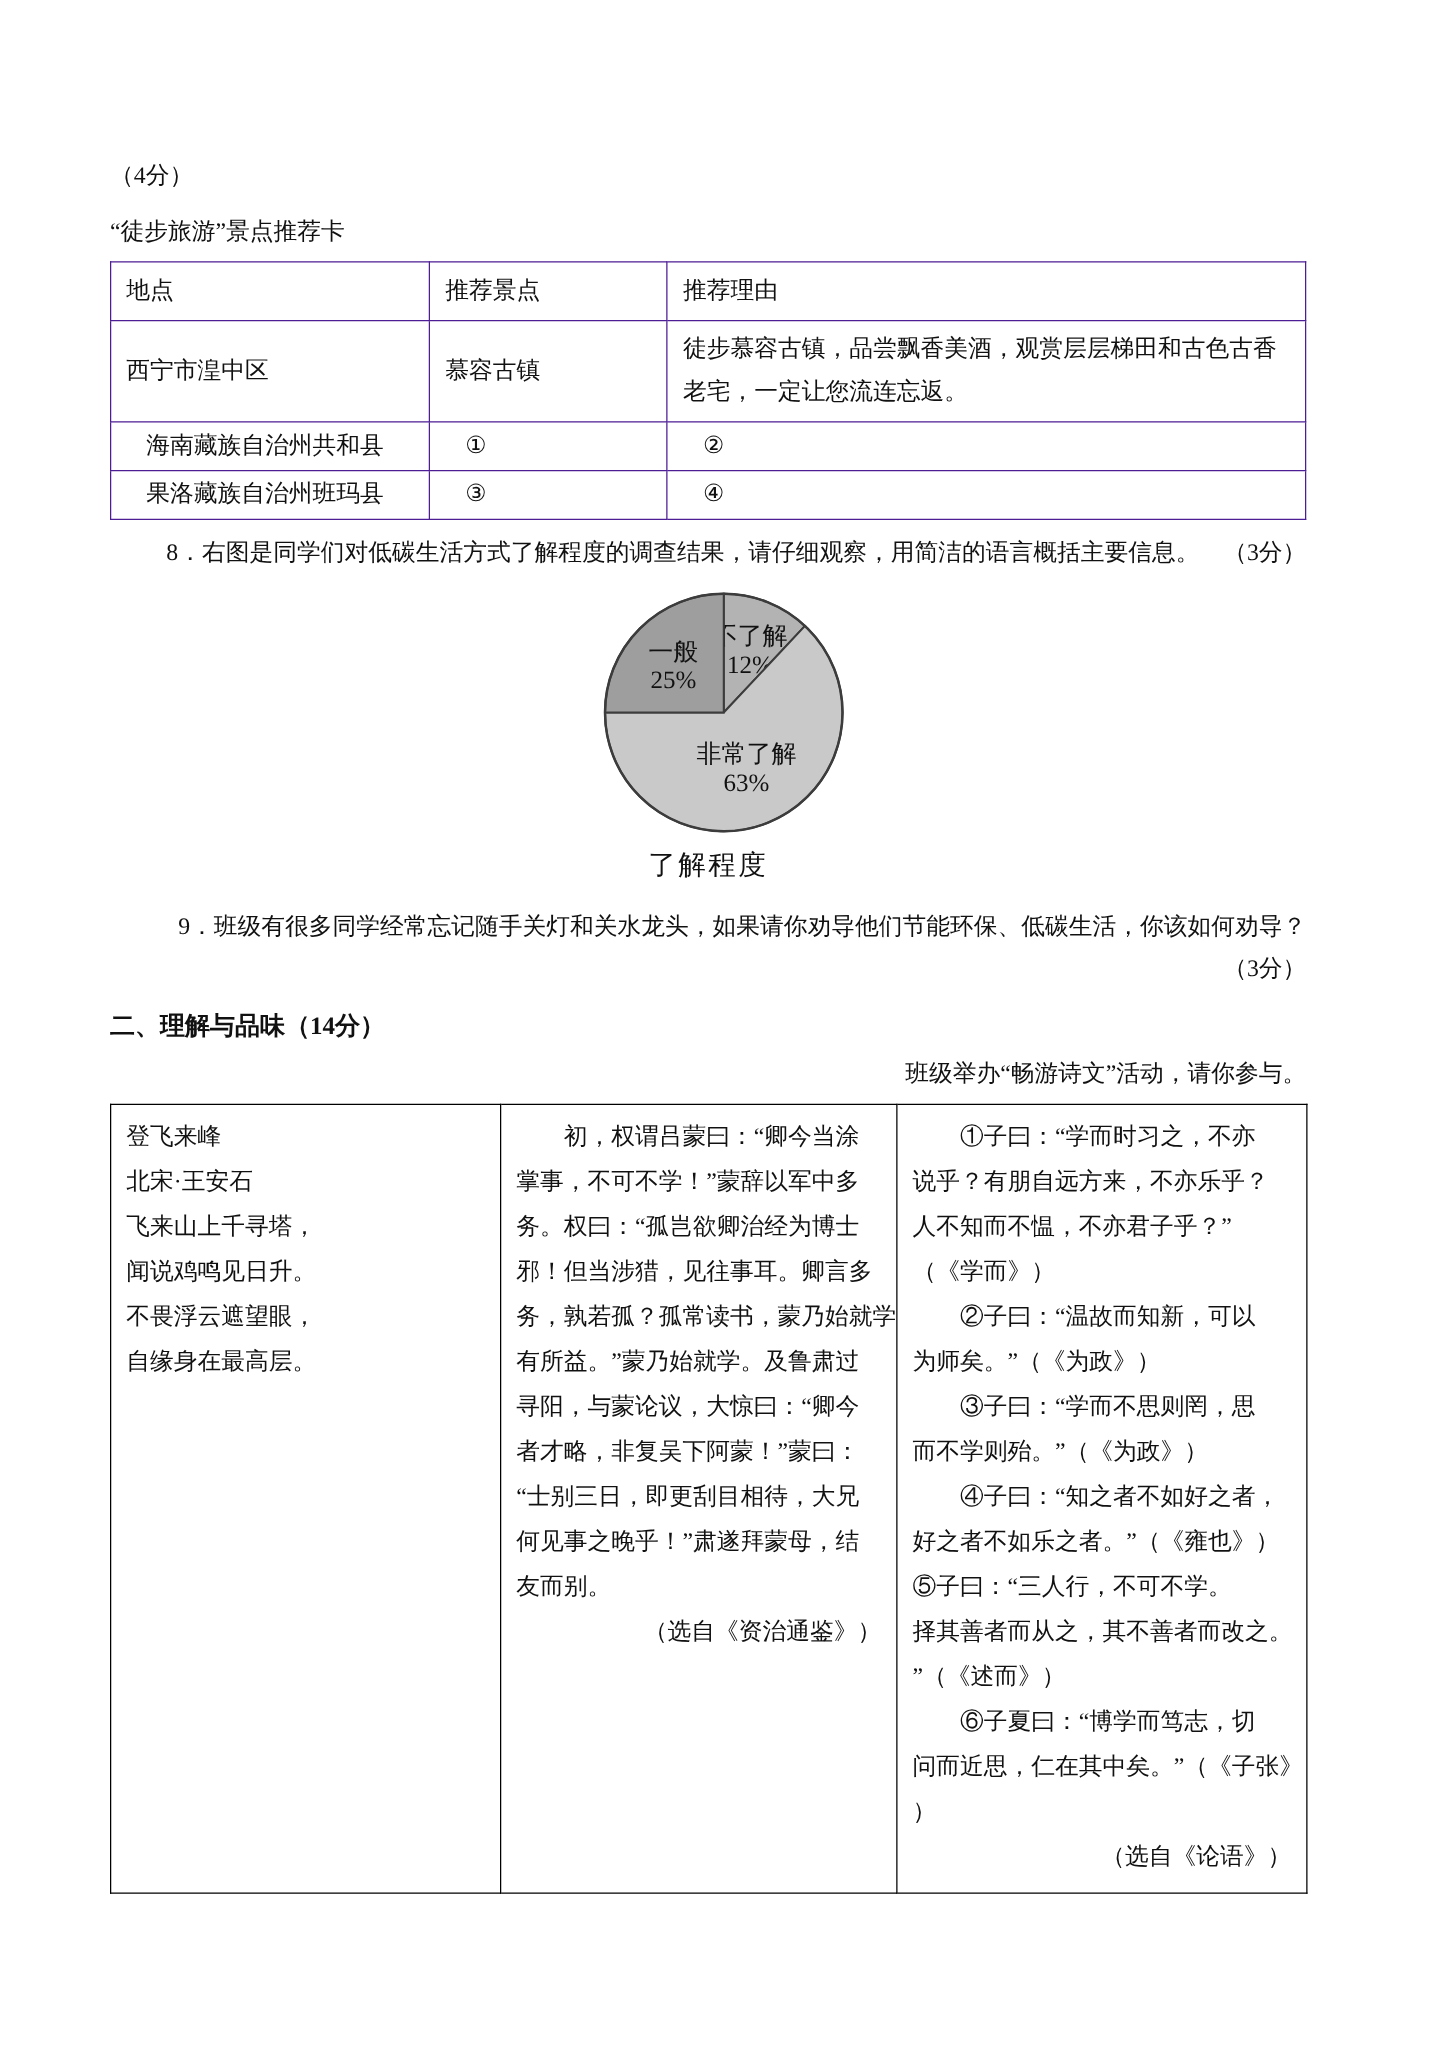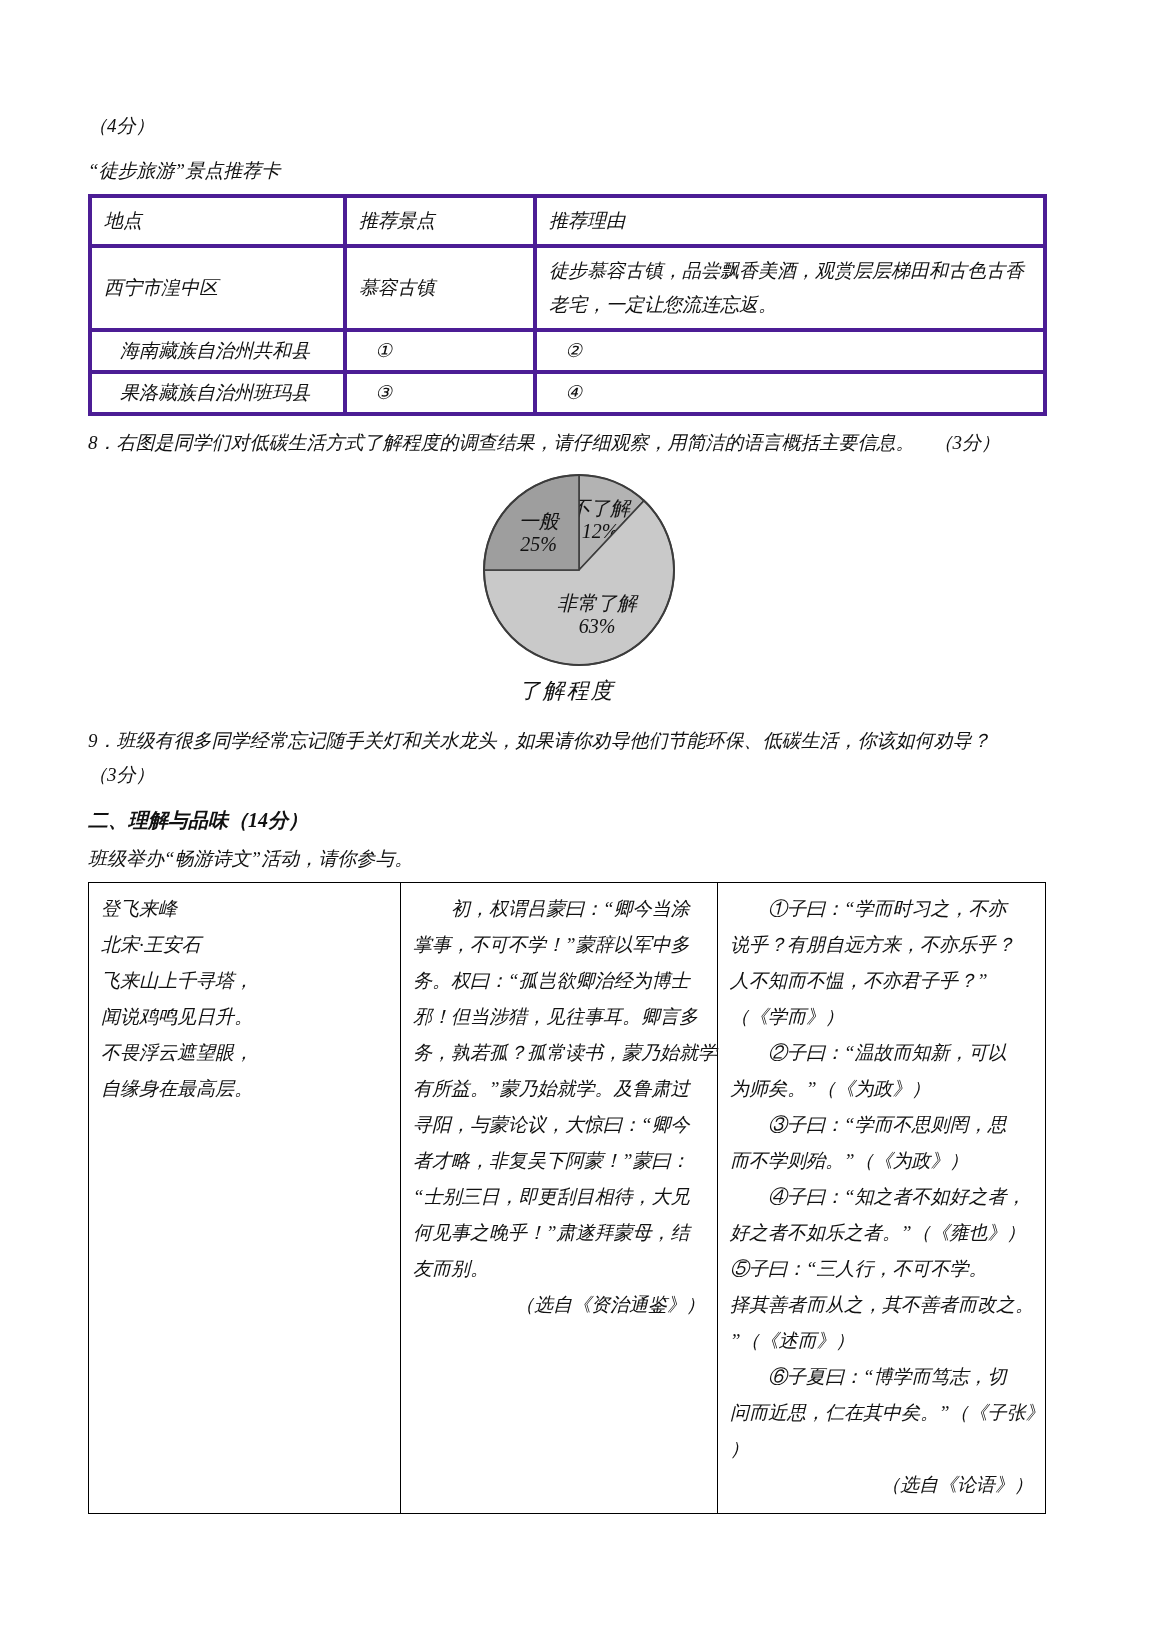--- a/index.html
+++ b/index.html
@@ -5,47 +5,46 @@
   * { box-sizing: border-box; margin: 0; padding: 0; }
   html, body { background: #ffffff; }
   body {
     width: 1158px; height: 1638px;
     font-family: "Liberation Serif", "DejaVu Serif", serif;
     color: #111111;
     position: relative;
   }
   .content {
     position: absolute;
-    left: 88px; top: 112px;
+    left: 88px; top: 127px;
     width: 957px;
-    font-style: italic;
   }
   .para { font-size: 19px; line-height: 27px; }
   .score { margin-bottom: 18px; }
   .card-title { margin-bottom: 10px; }
 
   table.rec {
     width: 100%;
     border-collapse: collapse;
     table-layout: fixed;
   }
   table.rec th, table.rec td {
-    border: 4px solid #4c1d95;
+    border: 1px solid #4c1d95;
     font-weight: normal;
     font-size: 19px;
     text-align: left;
     vertical-align: middle;
     padding: 6px 12px;
     line-height: 34px;
   }
   table.rec tr.hdr th { height: 38px; }
   table.rec tr:nth-child(2) td { height: 72px; vertical-align: middle; }
   table.rec tr:nth-child(3) td, table.rec tr:nth-child(4) td { height: 35px; padding: 2px 28px; }
 
-  .q { font-size: 19px; line-height: 30px; }
+  .q { font-size: 19px; line-height: 30px; text-align: right; }
   .q8 { margin-top: 12px; }
 
   .pie-wrap { width: 320px; margin: 12px auto 0 auto; position: relative; left: 12px; }
   .pie-caption { text-align: center; font-size: 22px; margin-top: 2px; letter-spacing: 2px; }
   .pie-label { font-size: 20px; fill: #111; }
 
   .q9 { margin-top: 20px; }
   .q9b { margin-top: 4px; }
   .sec-head { margin-top: 16px; font-weight: bold; font-size: 20px; line-height: 28px; }
   .sec-intro { margin-top: 10px; }

